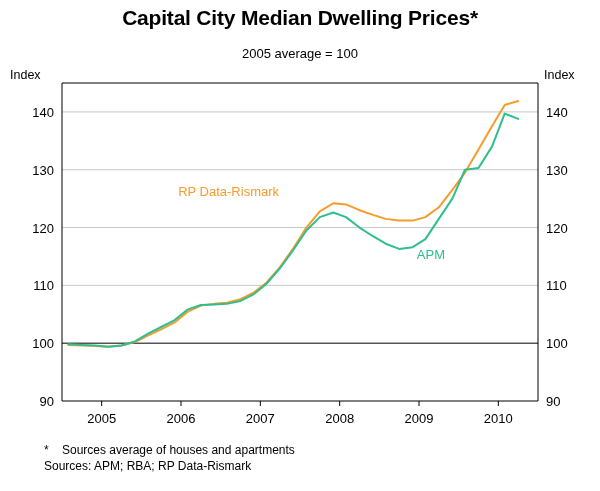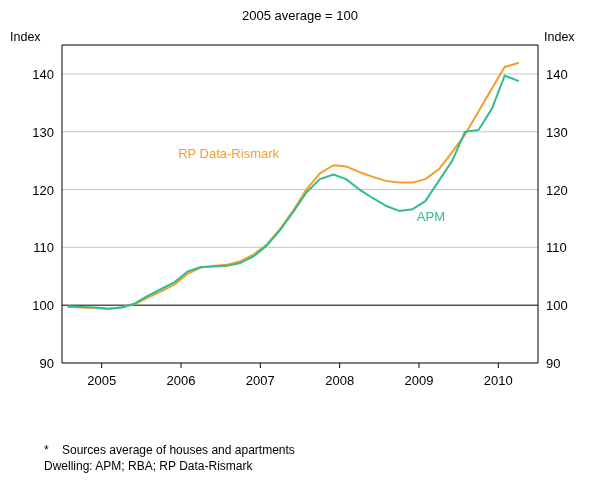--- a/index.html
+++ b/index.html
@@ -18,21 +18,21 @@
   .title {
     text-align: center;
     font-size: 21px;
     font-weight: bold;
     margin-top: 6px;
     letter-spacing: -0.2px;
   }
   .subtitle {
     text-align: center;
     font-size: 13px;
-    margin-top: 8px;
+    margin-top: 16px;
   }
   .chart-wrap {
     position: relative;
     width: 600px;
     height: 390px;
   }
   svg.plot {
     display: block;
   }
   .axis-label {
@@ -59,20 +59,21 @@
     flex: 0 0 18px;
   }
   .fn-text {
     flex: 1 1 auto;
   }
 </style>
 </head>
 <body>
 
 <div>
+  <div class="title">Capital City Median Dwelling Prices*</div>
   <div class="subtitle">2005 average = 100</div>
 </div>
 
 <div class="chart-wrap">
   <svg class="plot" id="plot-svg" width="600" height="390" viewBox="0 0 600 390">
       <line x1="62" x2="538" y1="282.1818181818182" y2="282.1818181818182" stroke="#000000" stroke-width="1"></line>
       <line x1="62" x2="538" y1="224.36363636363637" y2="224.36363636363637" stroke="#B9B9B9" stroke-width="0.8"></line>
       <line x1="62" x2="538" y1="166.54545454545456" y2="166.54545454545456" stroke="#B9B9B9" stroke-width="0.8"></line>
       <line x1="62" x2="538" y1="108.72727272727272" y2="108.72727272727272" stroke="#B9B9B9" stroke-width="0.8"></line>
       <line x1="62" x2="538" y1="50.909090909090935" y2="50.909090909090935" stroke="#B9B9B9" stroke-width="0.8"></line>
@@ -112,15 +113,15 @@
       <text x="430.9000000000072" y="198.34545454545454" text-anchor="middle" class="series-label" fill="#2FBE8F">APM</text>
     </svg>
 </div>
 
 <div class="footnotes">
   <div class="fn-row">
     <span class="fn-mark">*</span>
     <span class="fn-text">Sources average of houses and apartments</span>
   </div>
   <div class="fn-row">
-    <span class="fn-text">Dwelling: APM; RBA; RP Data-Rismark</span>
+    <span class="fn-text">Sources: APM; RBA; RP Data-Rismark</span>
   </div>
 </div>
 
 </body></html>

